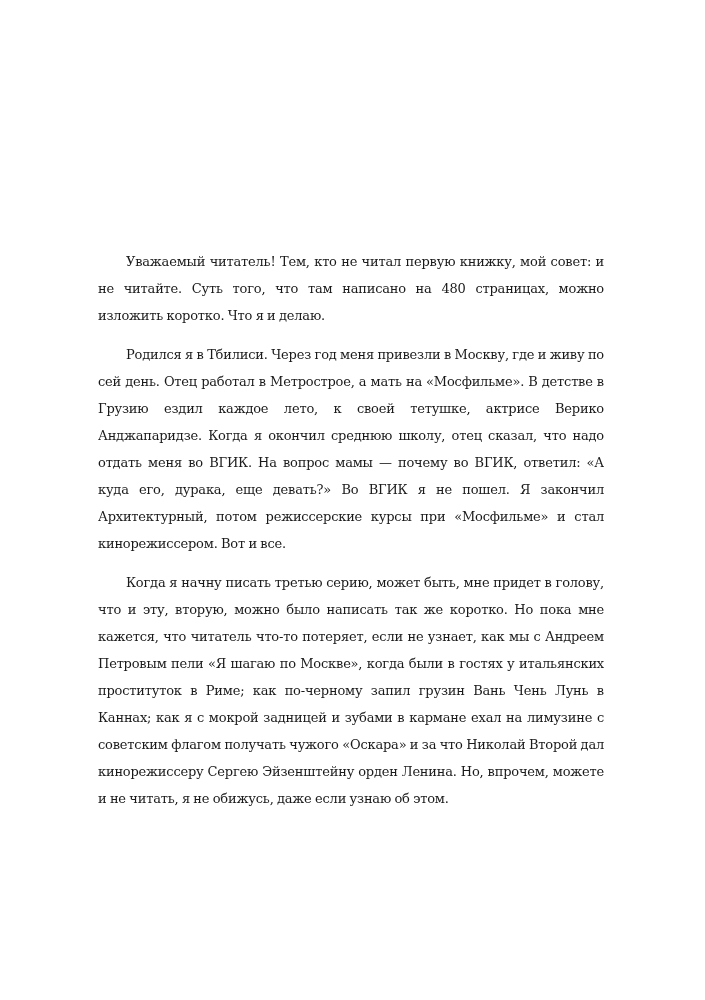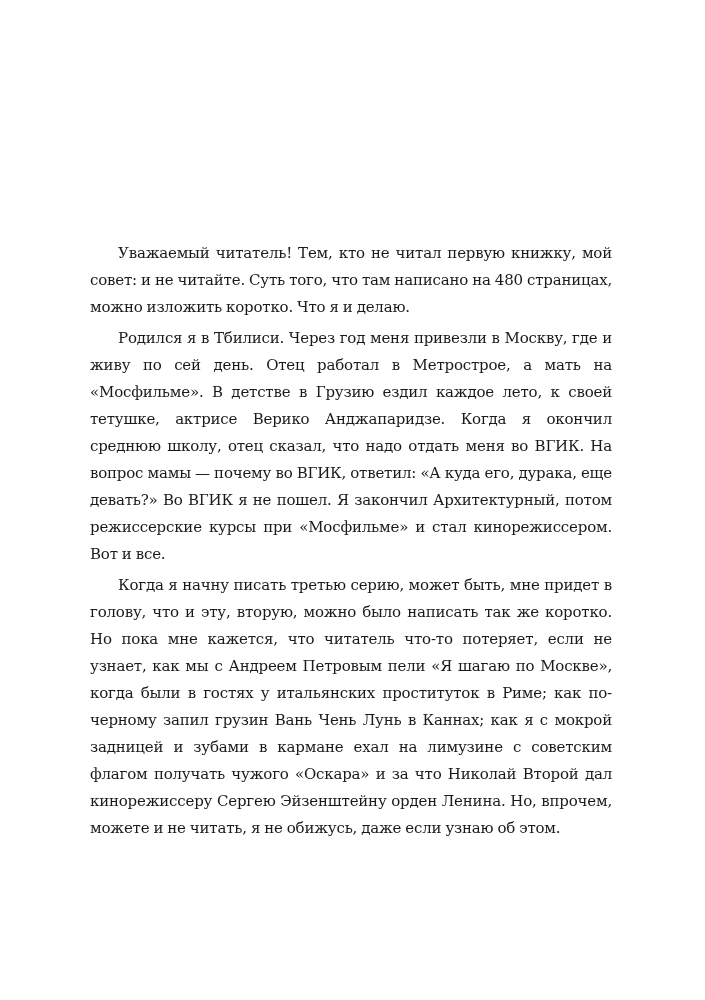--- a/index.html
+++ b/index.html
@@ -15,22 +15,22 @@
       font-family: "DejaVu Serif", "Liberation Serif", serif;
       color: #1a1a1a;
     }
     .page {
       position: absolute;
       left: 86px;
       top: 236px;
       width: 530px;
     }
     .para {
-      margin: 4px;
-      font-size: 15px;
+      margin: 12px;
+      font-size: 13px;
       line-height: 27px;
       text-align: justify;
       text-indent: 28px;
       letter-spacing: -0.2px;
       word-spacing: -0.5px;
       hyphens: manual;
     }
   </style>
 </head>
 <body>

